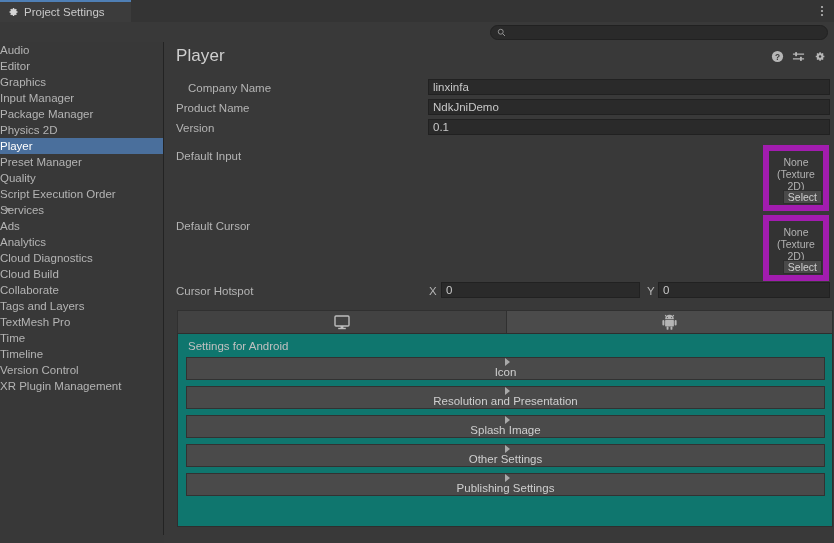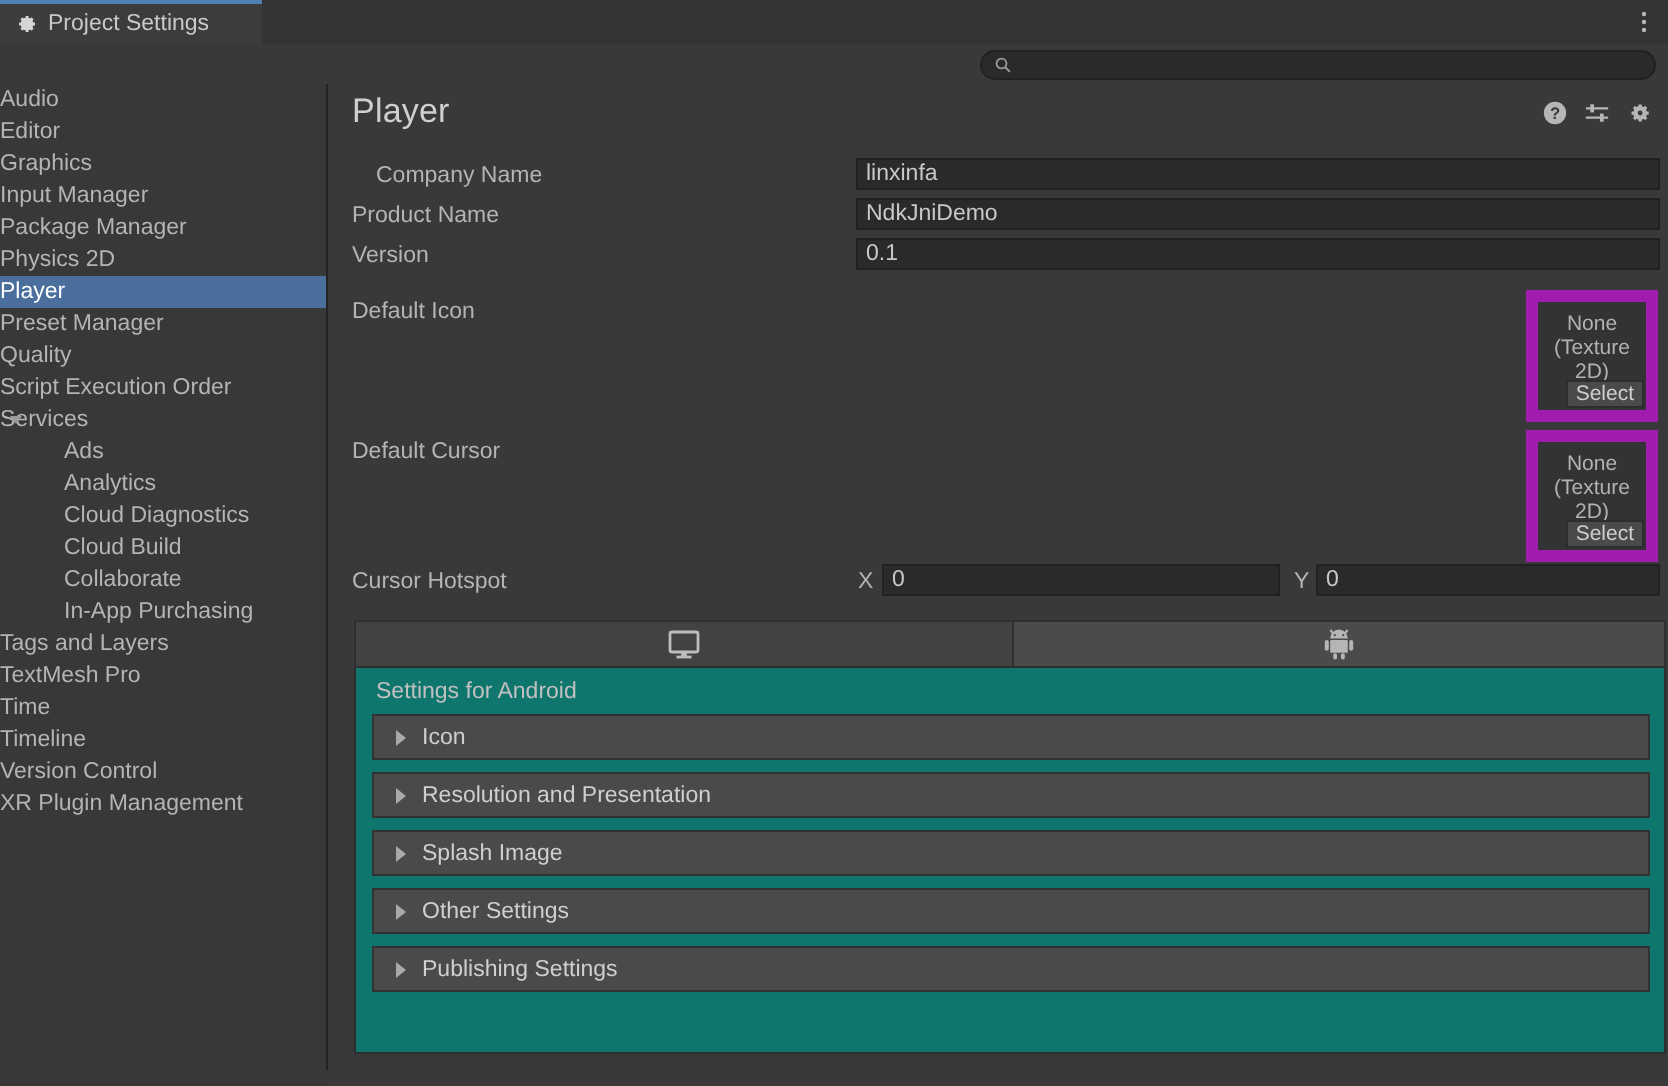--- a/index.html
+++ b/index.html
@@ -114,21 +114,21 @@
   }
   .side-item {
     height: 16px;
     line-height: 16px;
     color: #b4b4b4;
     font-size: 11.5px;
     white-space: nowrap;
     position: relative;
     box-sizing: border-box;
   }
-  .side-item.child { padding-left: 32px; }
+  .side-item.child { }
   .side-item.selected {
     background: #4a6f9c;
     color: #ffffff;
   }
   .side-arrow {
     position: absolute;
     left: 6px; top: 5px;
     width: 0; height: 0;
     border-left: 4px solid #9a9a9a;
     border-top: 3.2px solid transparent;
@@ -269,20 +269,21 @@
   .foldout {
     position: absolute;
     left: 8px;
     width: 639px;
     height: 23px;
     background: #4a4a4a;
     border: 1px solid #323232;
     box-sizing: border-box;
     display: flex;
     align-items: center;
+    flex-direction: column;
   }
   .fold-tri {
     margin-left: 11px;
     margin-right: 8px;
     width: 0; height: 0;
     border-left: 5px solid #a9a9a9;
     border-top: 4px solid transparent;
     border-bottom: 4px solid transparent;
     flex: none;
   }
@@ -350,21 +351,20 @@
       <div class="side-item selected"><span>Player</span></div>
       <div class="side-item"><span>Preset Manager</span></div>
       <div class="side-item"><span>Quality</span></div>
       <div class="side-item"><span>Script Execution Order</span></div>
       <div class="side-item"><span class="side-arrow open"></span><span>Services</span></div>
       <div class="side-item child"><span>Ads</span></div>
       <div class="side-item child"><span>Analytics</span></div>
       <div class="side-item child"><span>Cloud Diagnostics</span></div>
       <div class="side-item child"><span>Cloud Build</span></div>
       <div class="side-item child"><span>Collaborate</span></div>
-      <div class="side-item child"><span>In-App Purchasing</span></div>
       <div class="side-item"><span>Tags and Layers</span></div>
       <div class="side-item"><span>TextMesh Pro</span></div>
       <div class="side-item"><span>Time</span></div>
       <div class="side-item"><span>Timeline</span></div>
       <div class="side-item"><span>Version Control</span></div>
       <div class="side-item"><span>XR Plugin Management</span></div>
     </div>
   <div class="splitter"></div>
 
   <div class="main">
@@ -395,21 +395,21 @@
 
     <div class="row-label" style="left:12px; top:40px;margin-left:12px;">Company Name</div>
     <input class="field" style="left: 264px; top: 37px; width: 402px;" type="text" value="linxinfa">
 
     <div class="row-label" style="left:12px; top:60px;">Product Name</div>
     <input class="field" style="left: 264px; top: 57px; width: 402px;" type="text" value="NdkJniDemo">
 
     <div class="row-label" style="left:12px; top:80px;">Version</div>
     <input class="field" style="left: 264px; top: 77px; width: 402px;" type="text" value="0.1">
 
-    <div class="row-label" style="left:12px; top:108px;">Default Icon</div>
+    <div class="row-label" style="left:12px; top:108px;">Default Input</div>
     <div class="objfield" style="left:599px; top:103px;">
       <div class="obj-text">
         <span>None</span><br>
         <span>(Texture 2D)</span>
       </div>
       <div class="obj-select">Select</div>
     </div>
 
     <div class="row-label" style="left:12px; top:178px;">Default Cursor</div>
     <div class="objfield" style="left:599px; top:173px;">

